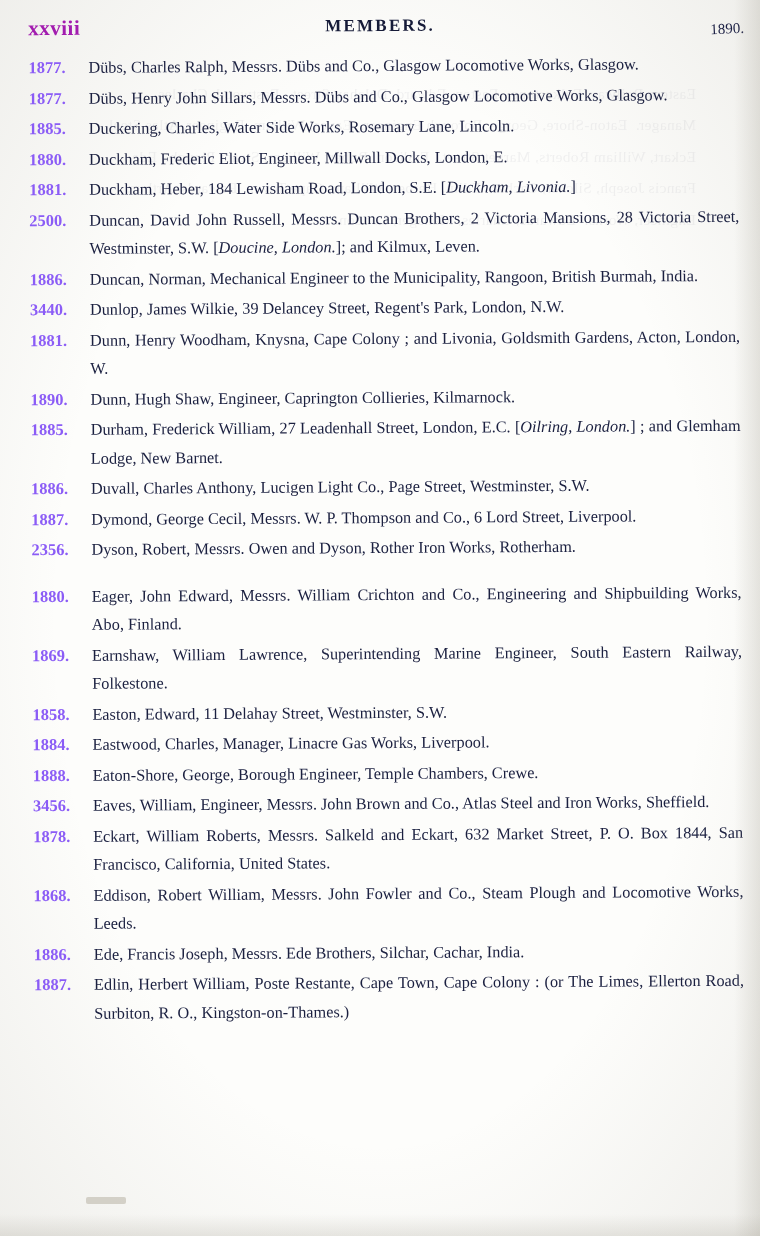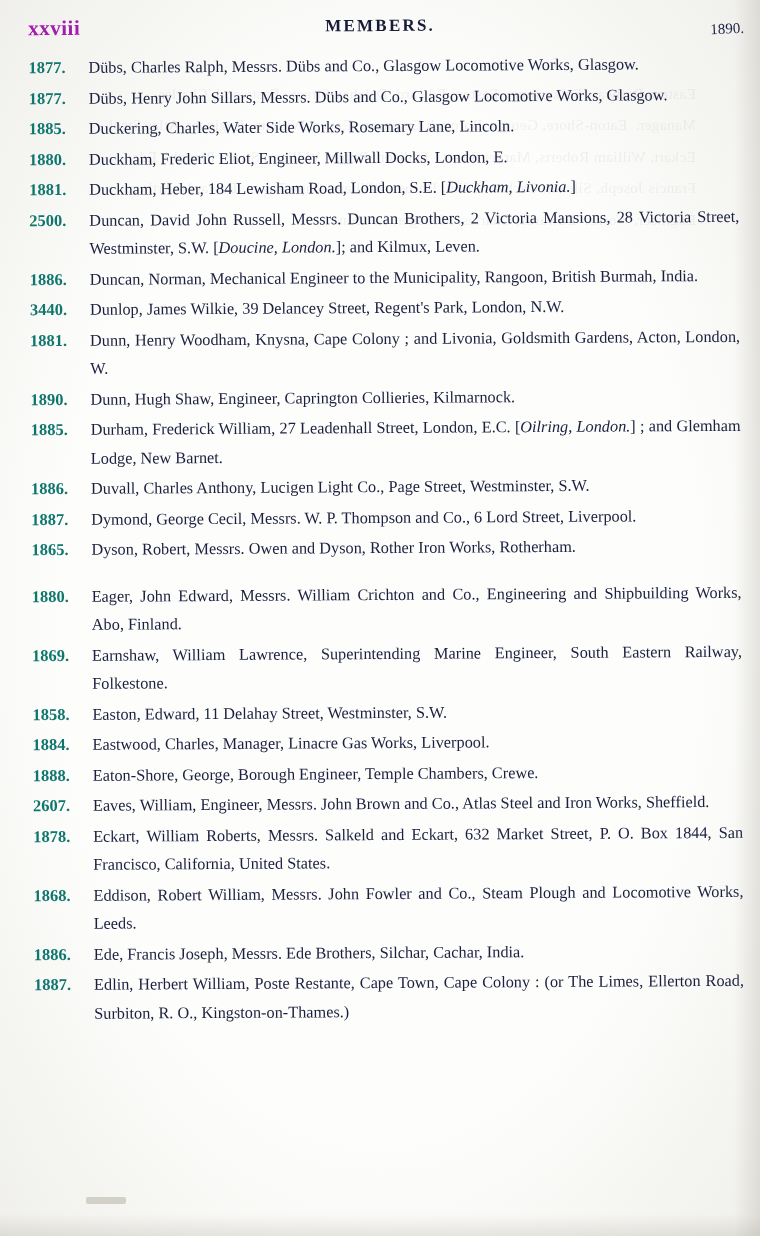--- a/index.html
+++ b/index.html
@@ -103,21 +103,21 @@
     align-items: flex-start;
     margin-bottom: 2px;
     line-height: 28.5px;
   }
   .entry .year {
     flex: 0 0 54px;
     font-size: 16.5px;
     font-weight: bold;
     text-align: left;
     white-space: nowrap;
-    color: #0f766e;
+    color: #8b5cf6;
     padding-right: 4px;
   }
   .entry .body {
     flex: 1 1 auto;
     font-size: 16.3px;
     text-align: justify;
     text-justify: inter-word;
     color: #1b2040;
     padding-left: 2px;
     hyphens: none;
@@ -228,21 +228,21 @@
         </li>
         <li class="entry">
           <span class="year">1886.</span>
           <span class="body">Duvall, Charles Anthony, Lucigen Light Co., Page Street, Westminster, S.W.</span>
         </li>
         <li class="entry">
           <span class="year">1887.</span>
           <span class="body">Dymond, George Cecil, Messrs. W. P. Thompson and Co., 6 Lord Street, Liverpool.</span>
         </li>
         <li class="entry">
-          <span class="year">1865.</span>
+          <span class="year">2356.</span>
           <span class="body">Dyson, Robert, Messrs. Owen and Dyson, Rother Iron Works, Rotherham.</span>
         </li>
         <li class="gap"></li>
         <li class="entry">
           <span class="year">1880.</span>
           <span class="body">Eager, John Edward, Messrs. William Crichton and Co., Engineering and Shipbuilding Works, Abo, Finland.</span>
         </li>
         <li class="entry">
           <span class="year">1869.</span>
           <span class="body">Earnshaw, William Lawrence, Superintending Marine Engineer, South Eastern Railway, Folkestone.</span>
@@ -253,21 +253,21 @@
         </li>
         <li class="entry">
           <span class="year">1884.</span>
           <span class="body">Eastwood, Charles, Manager, Linacre Gas Works, Liverpool.</span>
         </li>
         <li class="entry">
           <span class="year">1888.</span>
           <span class="body">Eaton-Shore, George, Borough Engineer, Temple Chambers, Crewe.</span>
         </li>
         <li class="entry">
-          <span class="year">2607.</span>
+          <span class="year">3456.</span>
           <span class="body">Eaves, William, Engineer, Messrs. John Brown and Co., Atlas Steel and Iron Works, Sheffield.</span>
         </li>
         <li class="entry">
           <span class="year">1878.</span>
           <span class="body">Eckart, William Roberts, Messrs. Salkeld and Eckart, 632 Market Street, P. O. Box 1844, San Francisco, California, United States.</span>
         </li>
         <li class="entry">
           <span class="year">1868.</span>
           <span class="body">Eddison, Robert William, Messrs. John Fowler and Co., Steam Plough and Locomotive Works, Leeds.</span>
         </li>

